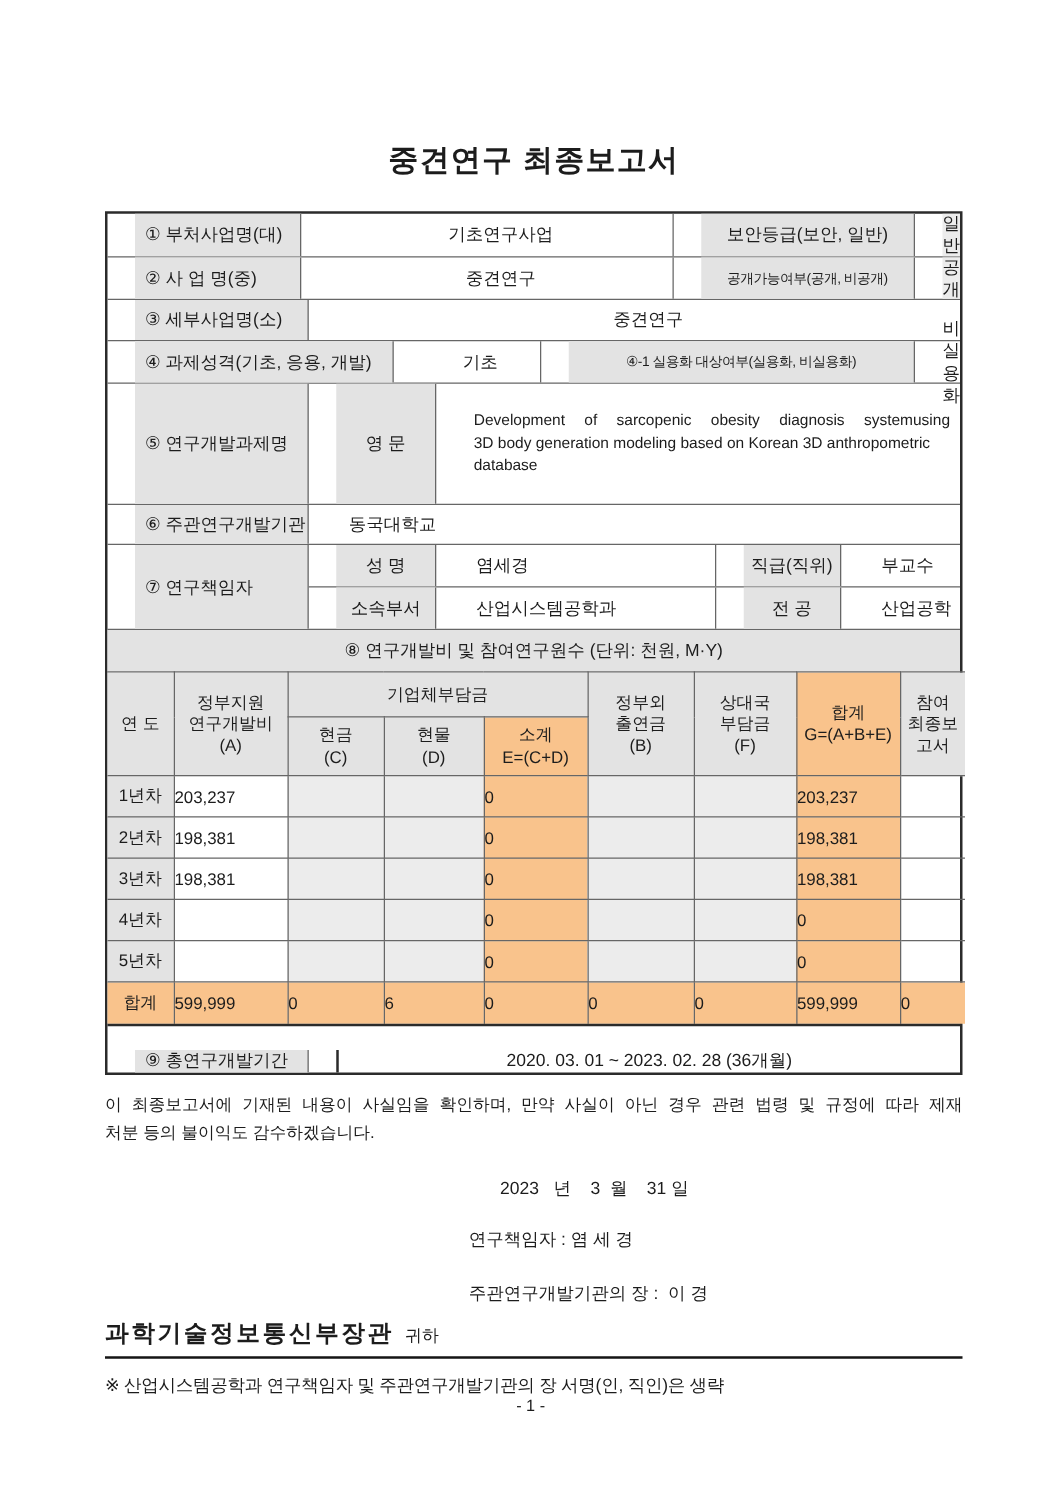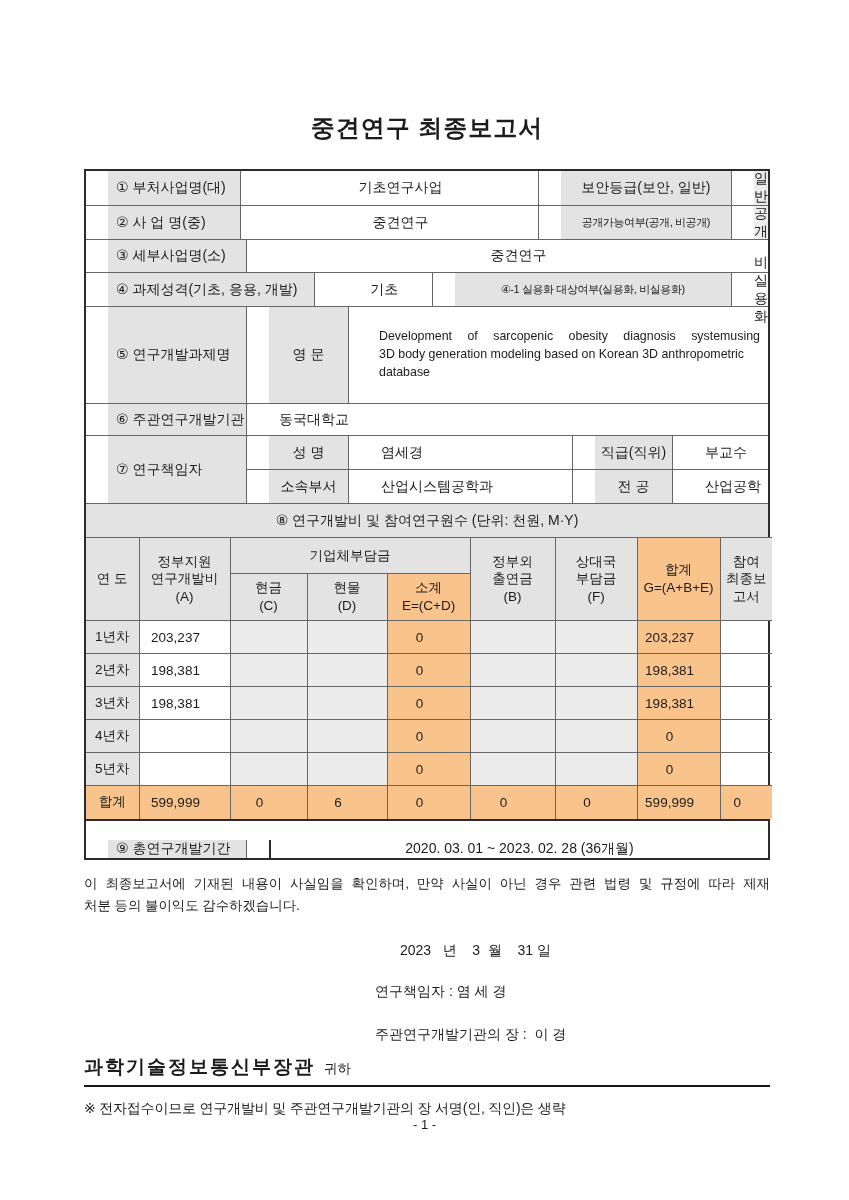--- a/index.html
+++ b/index.html
@@ -40,21 +40,21 @@
   .kor{font-size:13.8px;line-height:1.55;}
 
   
   .sec8-title{height:33px;background:var(--label-bg);display:flex;align-items:center;justify-content:center;font-size:14px;}
   table.budget{width:100%;border-collapse:collapse;table-layout:fixed;font-size:13.5px;}
   table.budget th,table.budget td{border:1px solid var(--line);font-weight:normal;}
   table.budget tr>*:first-child{border-left:none;}
   table.budget tr>*:last-child{border-right:none;}
   table.budget th{background:var(--label-bg);text-align:center;white-space:pre-line;line-height:1.3;vertical-align:middle;}
   table.budget th.o{background:var(--orange);}
-  table.budget td{height:33px;text-align:center;padding-right:18px;}
+  table.budget td{height:33px;text-align:left;padding-right:18px;}
   table.budget td.year{background:var(--label-bg);text-align:center;padding-right:0;}
   table.budget td.g{background:var(--empty-bg);}
   table.budget td.o{background:var(--orange);}
   table.budget tr.total-row td{background:var(--orange);border-bottom:none;}
   .hr1{height:36px;}
   .hr2 th{height:47px;}
   .row9{border-top:2px solid var(--outer);height:39px;}
   .row9 .val{border-left:2px solid var(--outer);justify-content:center;flex:1;}
 
   
@@ -261,17 +261,17 @@
 
   <div class="date-line">2023   년    3  월    31 일</div>
   <div class="pi-line">연구책임자 : 염 세 경</div>
   <div class="org-line">주관연구개발기관의 장 :  이 경</div>
 
   <div class="ministry-row">
     <span class="ministry">과학기술정보통신부장관</span>
     <span class="honorific">귀하</span>
   </div>
 
-  <div class="note">※ 전자접수이므로 연구개발비 및 주관연구개발기관의 장 서명(인, 직인)은 생략</div>
+  <div class="note">※ 산업시스템공학과 연구책임자 및 주관연구개발기관의 장 서명(인, 직인)은 생략</div>
 
 </div>
 
 <div class="page-num">- 1 -</div>
 
 </body></html>

